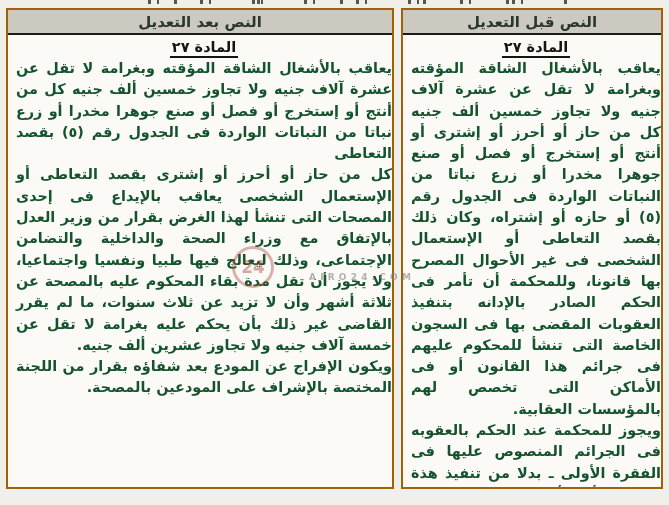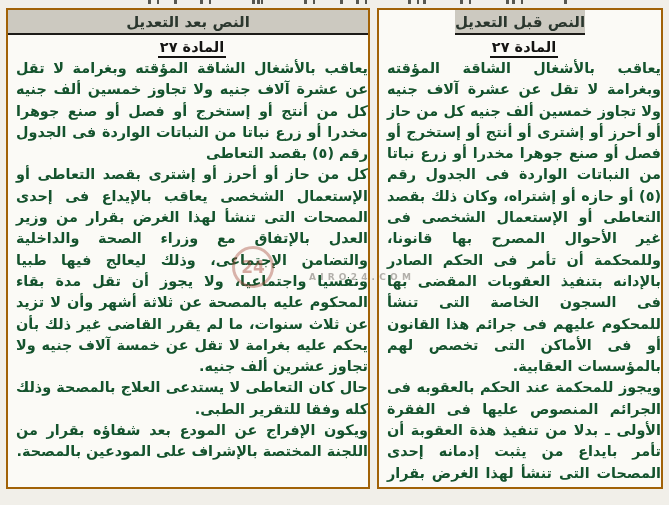--- a/index.html
+++ b/index.html
@@ -31,21 +31,21 @@
     position: absolute; top: 8px; left: 6px;
     width: 657px; height: 481px;
     display: flex; direction: rtl; gap: 7px;
   }
   .col {
     box-sizing: border-box;
     border: 2px solid #a16207;
     background: #fbfaf6;
     display: flex; flex-direction: column;
   }
-  .col-before { width: 286px; align-items: center; }
+  .col-before { width: 262px; }
   .col-after  { flex: 1; }
 
   .col-header {
     background: #ccc9c0;
     border-bottom: 2px solid #1c1b18;
     height: 23px; flex: 0 0 23px;
     display: flex; align-items: center; justify-content: center;
     font-weight: bold; font-size: 15px; color: #2b372e;
     letter-spacing: .5px;
   }
@@ -119,21 +119,20 @@
 
     <div class="col col-after">
       <div class="col-header">النص بعد التعديل</div>
       <div class="col-body">
         <div class="article">
           <span>المادة ٢٧</span>
         </div>
         <div>
             <p>يعاقب بالأشغال الشاقة المؤقته وبغرامة لا تقل عن عشرة آلاف جنيه ولا تجاوز خمسين ألف جنيه كل من أنتج أو إستخرج أو فصل أو صنع جوهرا مخدرا أو زرع نباتا من النباتات الواردة فى الجدول رقم (٥) بقصد التعاطى</p>
             <p>كل من حاز أو أحرز أو إشترى بقصد التعاطى أو الإستعمال الشخصى يعاقب بالإيداع فى إحدى المصحات التى تنشأ لهذا الغرض بقرار من وزير العدل بالإتفاق مع وزراء الصحة والداخلية والتضامن الإجتماعى، وذلك ليعالج فيها طبيا ونفسيا واجتماعيا، ولا يجوز أن تقل مدة بقاء المحكوم عليه بالمصحة عن ثلاثة أشهر وأن لا تزيد عن ثلاث سنوات، ما لم يقرر القاضى غير ذلك بأن يحكم عليه بغرامة لا تقل عن خمسة آلاف جنيه ولا تجاوز عشرين ألف جنيه.</p>
-            <p>حال كان التعاطى لا يستدعى العلاج بالمصحة وذلك كله وفقا للتقرير الطبى.</p>
             <p>ويكون الإفراج عن المودع بعد شفاؤه بقرار من اللجنة المختصة بالإشراف على المودعين بالمصحة.</p>
           </div>
       </div>
     </div>
 
   </div>
 
   <div class="wm wm-badge">24</div>
   <div class="wm wm-site">AIRO24.COM</div>
 

